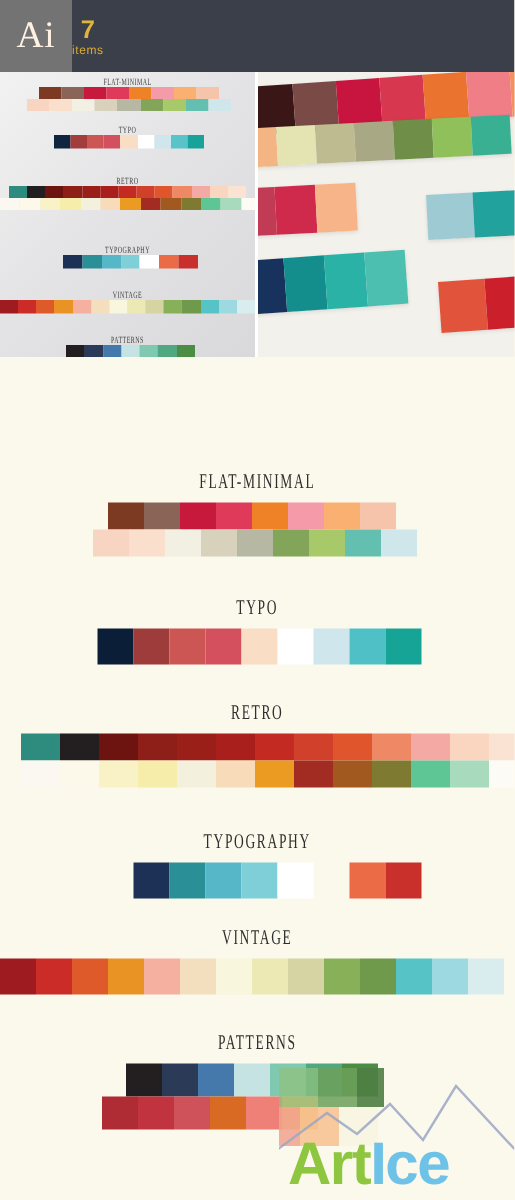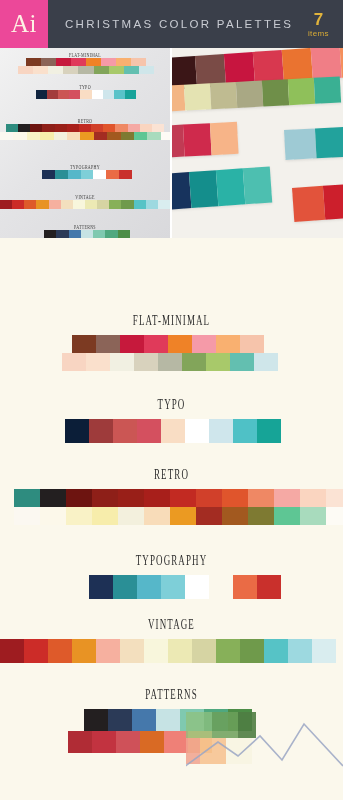--- a/index.html
+++ b/index.html
@@ -13,21 +13,21 @@
 
   
   .header{
     position:absolute;top:0;left:0;
     width:343px;height:48px;
     background:#3a3f4a;
     display:flex;align-items:center;
   }
   .ai-badge{
     width:48px;height:48px;
-    background:#ec4899;
+    background:#737373;
     display:flex;align-items:center;justify-content:center;
     flex:0 0 48px;
   }
   .ai-badge span{
     color:#fdf1e4;
     font-family:"Liberation Serif",serif;
     font-size:25px;
     letter-spacing:0.5px;
     line-height:1;
     padding-bottom:2px;
@@ -145,21 +145,20 @@
   .wm-art{color:#8ec63f;}
   .wm-ice{color:#6ec2e8;}
 </style>
 </head>
 <body>
 
 <div class="header">
   <div class="ai-badge">
     <span>Ai</span>
   </div>
-  <div class="header-title">CHRISTMAS COLOR PALETTES</div>
   <div class="items-badge">
     <span class="items-count">7</span>
     <span class="items-label">items</span>
   </div>
 </div>
 
 <div class="previews">
   <div class="preview preview-left" id="preview-left">
       <div class="mini-sec" style="top: 4px;">
         <div class="mini-label">FLAT-MINIMAL</div>
@@ -458,13 +457,16 @@
 <div class="watermark">
   <svg width="157" height="88" viewBox="0 0 157 88" style="position:absolute;left:0;top:0;">
     <rect x="0" y="0" width="26" height="26" fill="#8fc07e" opacity=".75"></rect>
     <rect x="26" y="0" width="26" height="26" fill="#6ca05b" opacity=".85"></rect>
     <rect x="52" y="0" width="18" height="26" fill="#4f7d42" opacity=".9"></rect>
     <rect x="0" y="26" width="14" height="26" fill="#f0a28e" opacity=".85"></rect>
     <rect x="14" y="26" width="26" height="26" fill="#f6c18e" opacity=".85"></rect>
     <rect x="40" y="26" width="26" height="26" fill="#f7f4e2" opacity=".85"></rect>
     <polyline points="-6,58 32,30 52,44 74,24 96,48 118,12 157,54" fill="none" stroke="#9aa6c4" stroke-width="1.6" opacity=".85"></polyline>
   </svg>
+  <div class="wm-text">
+    <span class="wm-art">Art</span><span class="wm-ice">Ice</span>
+  </div>
 </div>
 
 </body></html>

